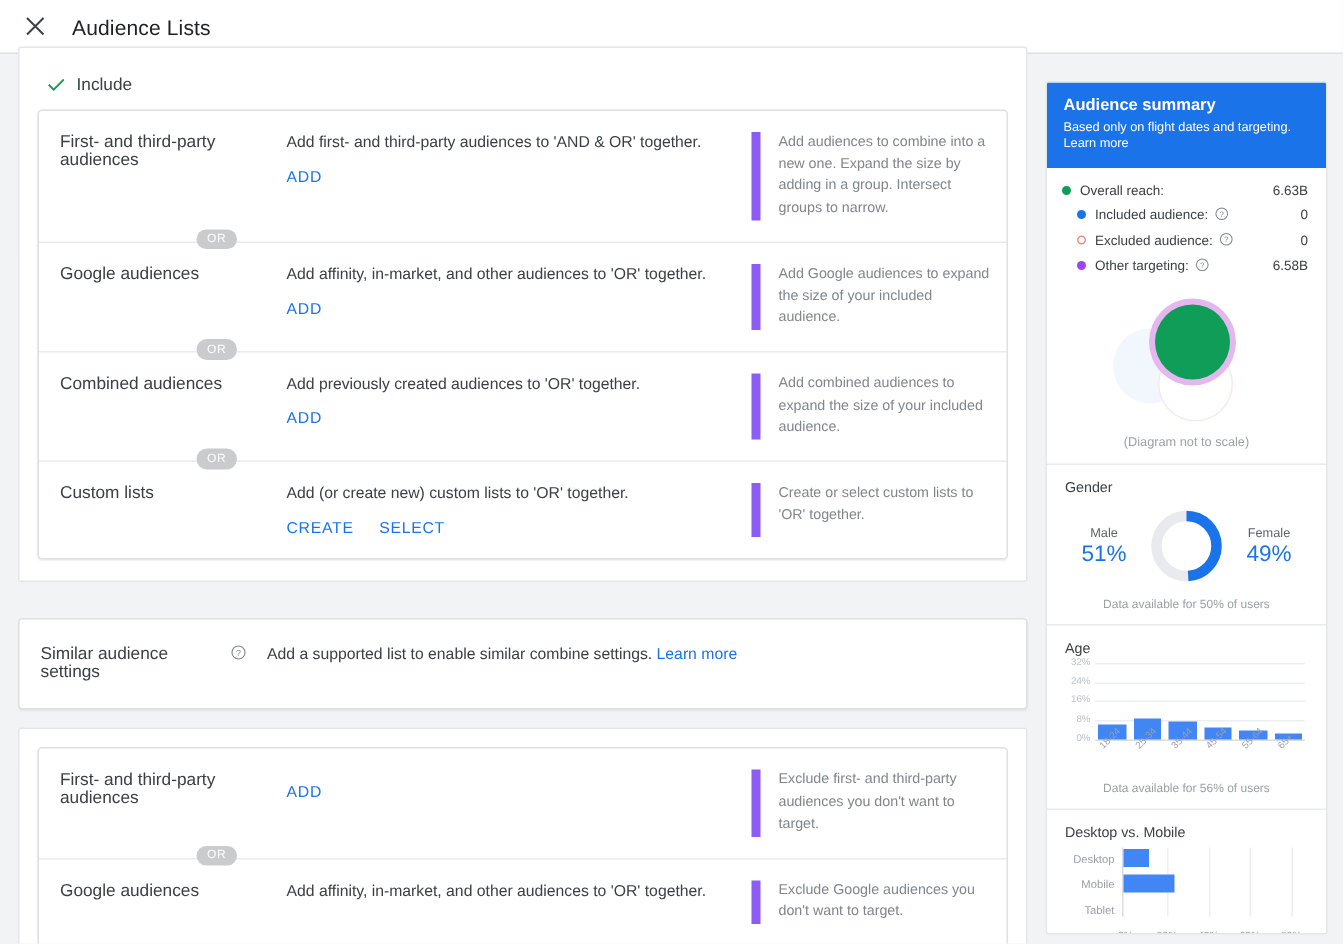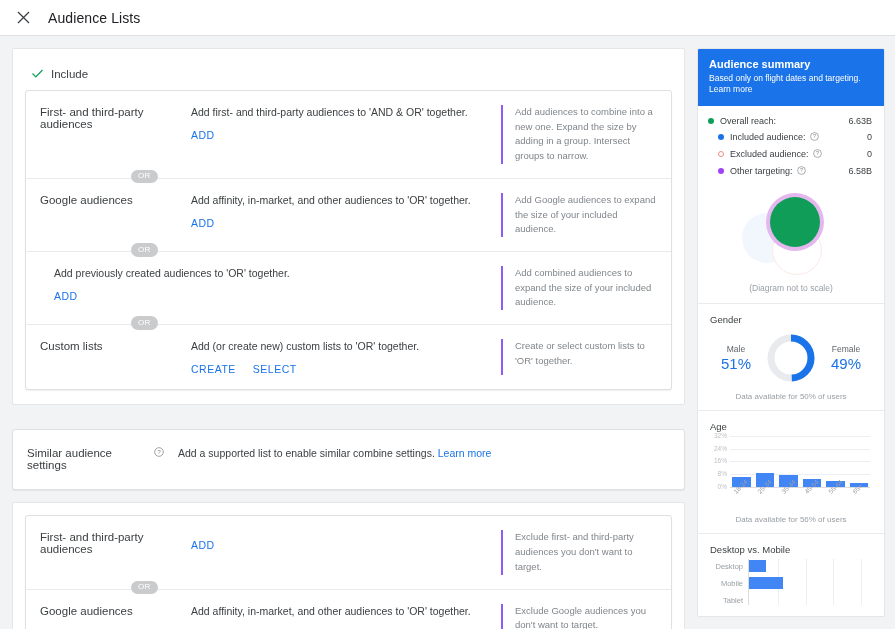--- a/index.html
+++ b/index.html
@@ -21,21 +21,21 @@
   .close-btn {
     width: 22px; height: 22px; display: flex; align-items: center;
     justify-content: center; cursor: pointer; color: #3c4043;
   }
   .close-btn svg { display: block; }
   .topbar-title {
     margin-left: 14px; font-size: 14px; color: #202124; letter-spacing: .1px;
   }
 
   
-  .body-wrap { display: flex; height: 593px; }
+  .body-wrap { display: flex; height: 593px; align-items: center; }
   .main-col { width: 697px; padding: 12px 12px 0 12px; overflow: hidden; }
   .side-col { width: 198px; padding: 12px 10px 0 0; }
 
   
   .panel {
     background: #fff; border: 1px solid #e4e6e8; border-radius: 2px;
     padding: 12px 12px 14px 12px;
   }
   .panel.second { margin-top: 12px; }
   .sec-head {
@@ -54,21 +54,21 @@
     padding-top: 1px; display: flex; align-items: flex-start; gap: 4px;
   }
   .row .mid { flex: 1; padding-left: 14px; padding-right: 10px; }
   .row .mid .desc { font-size: 10.5px; color: #3c4043; line-height: 1.45; }
   .row .actions { margin-top: 9px; display: flex; gap: 17px; }
   .link-btn {
     font-size: 10.5px; color: #1a73e8; letter-spacing: .5px;
     cursor: pointer; font-weight: 500;
   }
   .row .hint {
-    width: 160px; flex: none; border-left: 2px solid #8b5cf6;
+    width: 160px; flex: none; border-left: 6px solid #8b5cf6;
     padding-left: 12px; font-size: 9.5px; color: #80868b; line-height: 1.55;
   }
 
   
   .divider { position: relative; height: 1px; background: #e8eaed; margin: 0; }
   .or-chip {
     position: absolute; top: -8px; left: 105px;
     background: #c9cbcd; color: #fff; font-size: 8px; letter-spacing: .4px;
     border-radius: 9px; padding: 2.5px 7px 3px 7px; line-height: 1;
   }
@@ -185,20 +185,21 @@
               </div>
             </div>
             <div class="hint">Add Google audiences to expand the size of your included audience.</div>
           </div>
 
           <div class="divider">
             <span class="or-chip">OR</span>
           </div>
 
           <div class="row">
+            <div class="label">Combined audiences</div>
             <div class="mid">
               <div class="desc">Add previously created audiences to 'OR' together.</div>
               <div class="actions">
                 <span class="link-btn">ADD</span>
               </div>
             </div>
             <div class="hint">Add combined audiences to expand the size of your included audience.</div>
           </div>
 
           <div class="divider">

